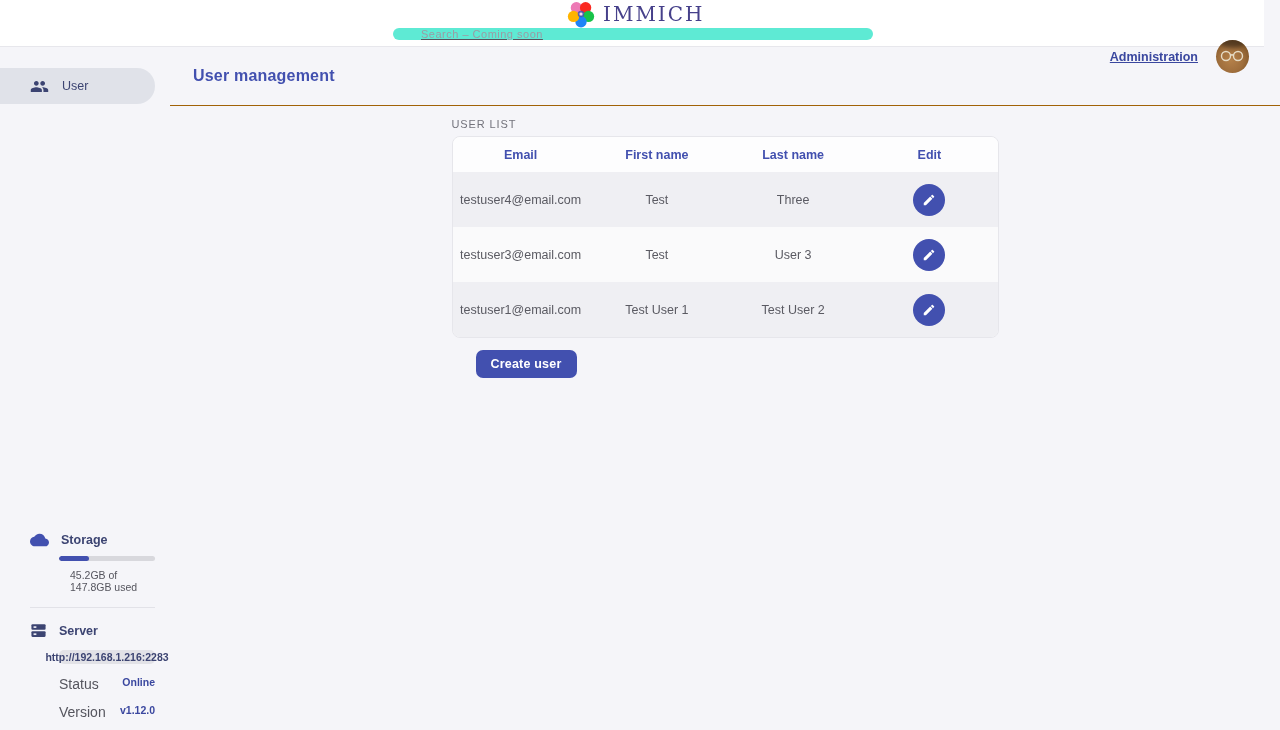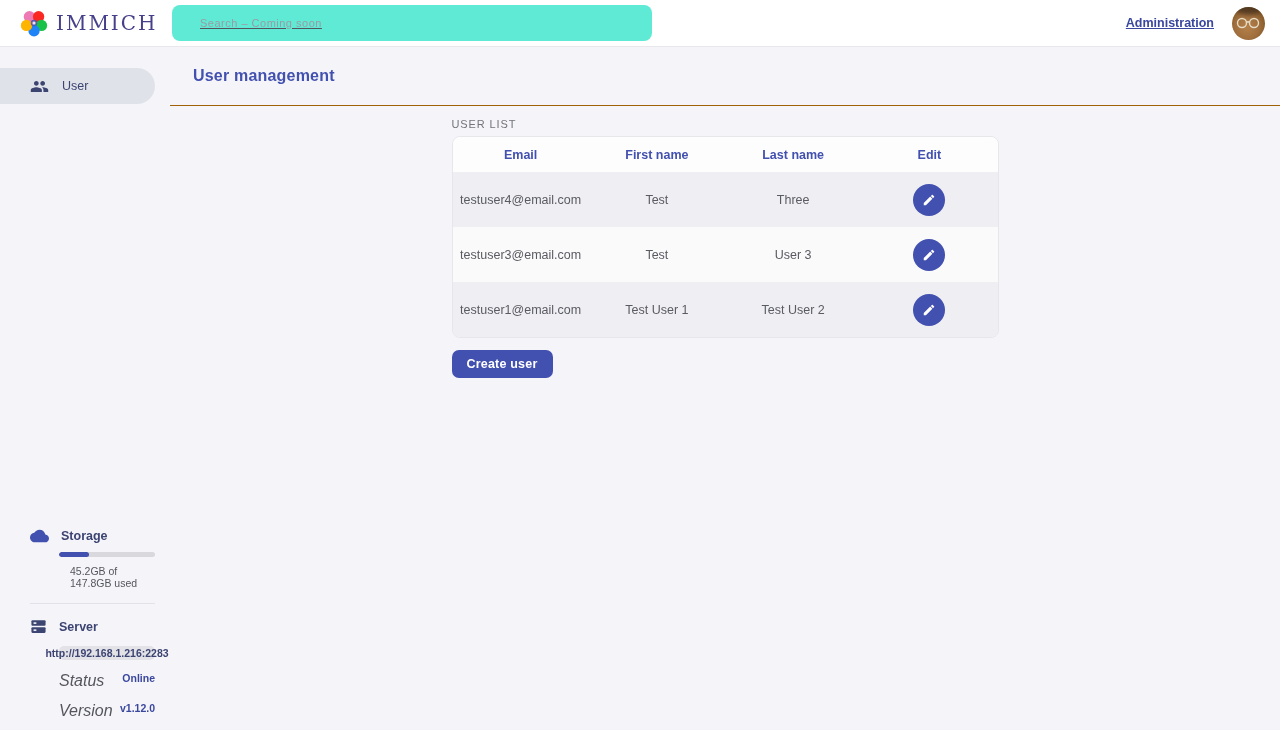--- a/index.html
+++ b/index.html
@@ -6,23 +6,23 @@
   html,body { width:1280px; height:730px; overflow:hidden; }
   body {
     font-family:"Liberation Sans", sans-serif;
     background:#f5f5f9;
     color:#55555e;
     position:relative;
   }
 
   
   .header {
-    position:absolute; top:0; left:0; right:0; height:47px;
+    position:absolute; top:0; left:0; right:16px; height:47px;
     background:#ffffff; border-bottom:1px solid #e7e7ec;
-    display:flex; align-items:center;
+    display:flex; align-items:center;flex-direction:column;
   }
   .logo-wrap { display:flex; align-items:center; gap:8px; margin-left:20px; width:150px; }
   .logo-flower { width:28px; height:28px; }
   .logo-text {
     font-family:"DejaVu Serif", serif;
     font-size:20px; letter-spacing:2px; color:#46408a; font-weight:400;
   }
   .search-box {
     margin-left:2px; width:480px; height:36px;
     background:#5eead4; border:none; border-radius:8px;
@@ -68,21 +68,21 @@
   }
   .progress-fill { height:100%; background:#4250af; border-radius:3px; }
   .usage-text { margin-top:8px; font-size:10.5px; color:#55555e;margin-left:11px; }
   .side-divider { margin:14px 0 14px 0; border:none; border-top:1px solid #e2e2e8; }
   .url-pill {
     margin-top:11px; height:14px; background:#e2e2e7; border-radius:5px;
     display:flex; align-items:center; justify-content:center;
     font-size:10.5px; font-weight:700; color:#3c4472;
   }
   .kv-row { display:flex; justify-content:space-between; margin-top:12px; }
-  .kv-row .k { font-size:16px; color:#55555e;font-style:italic; }
+  .kv-row .k { font-size:14px; color:#55555e; }
   .kv-row .v { font-size:10.5px; font-weight:700; color:#3a479f; }
 
   
   .main { position:absolute; top:47px; left:170px; right:0; bottom:0; }
   .title-bar {
     height:59px; border-bottom:1px solid #a16207;
     display:flex; align-items:center; padding-left:23px;
   }
   .page-title { font-size:16px; font-weight:600; color:#4250af; letter-spacing:.2px; }
 
@@ -102,21 +102,21 @@
   .tbody-row:nth-child(odd) { background:#fafafb; }
   .cell { flex:1; text-align:center; font-size:12.5px; color:#5a5a62; }
   .edit-btn {
     width:32px; height:32px; border-radius:50%; background:#4250af; border:none;
     display:inline-flex; align-items:center; justify-content:center; cursor:pointer;
   }
   .create-btn {
     margin-top:12px; background:#4250af; color:#ffffff; border:none;
     font-family:"Liberation Sans", sans-serif;
     font-size:12.5px; font-weight:600; padding:7px 15px; border-radius:7px;
-    cursor:pointer; letter-spacing:.2px;
+    cursor:pointer; letter-spacing:.2px;margin-left:24px;
   }
 </style>
 </head>
 <body>
 
 <div class="header">
   <div class="logo-wrap">
     <svg class="logo-flower" viewBox="0 0 36 36">
       <circle cx="12.1" cy="10.0" r="7.3" fill="#ed79b5"></circle>
       <circle cx="23.9" cy="10.0" r="7.3" fill="#fa2921"></circle>

